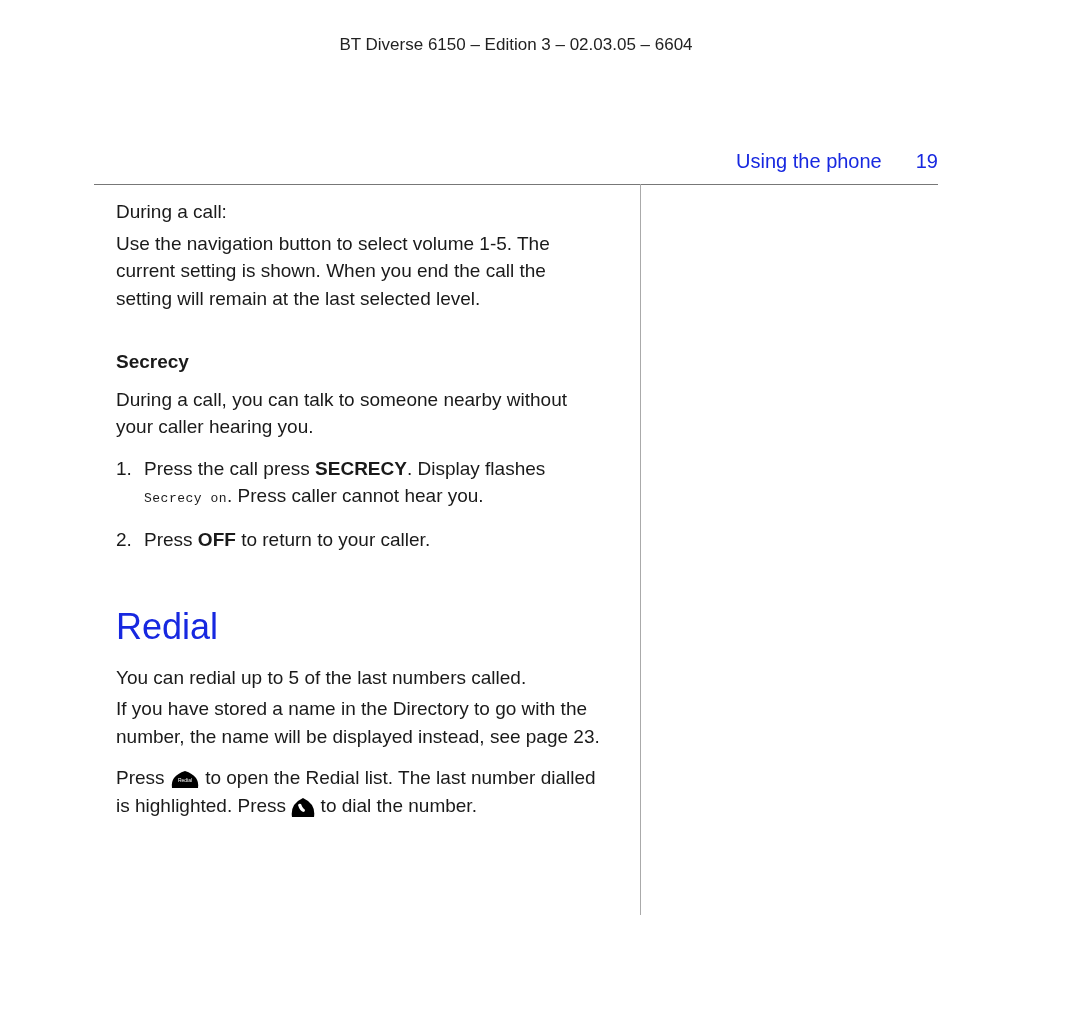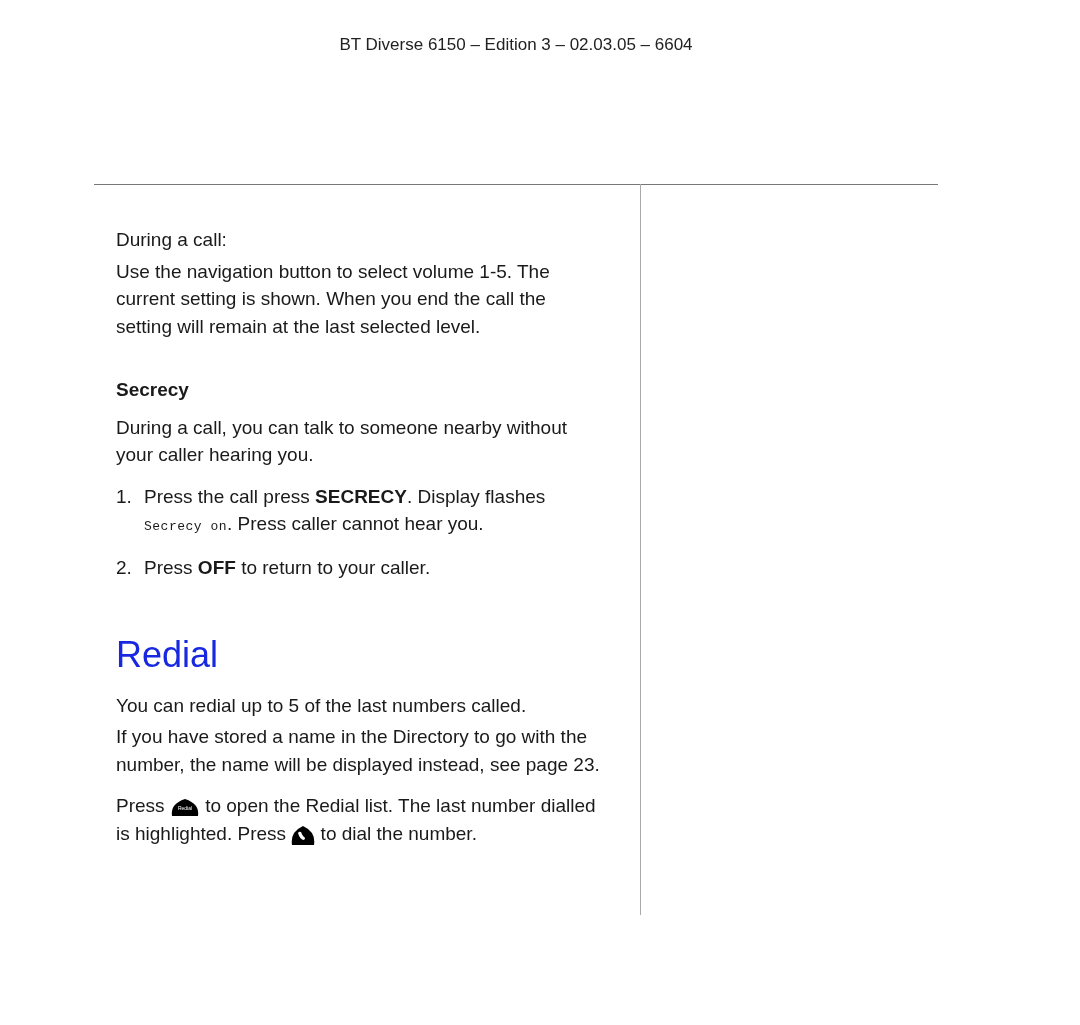--- a/index.html
+++ b/index.html
@@ -48,21 +48,21 @@
   }
   .column-rule {
     position: absolute;
     top: 184px;
     bottom: 110px;
     left: 640px;
     border-left: 1px solid #aaa;
   }
   .content {
     position: absolute;
-    top: 226px;
+    top: 198px;
     left: 116px;
     width: 490px;
     font-size: 19px;
     line-height: 1.45;
     color: #1a1a1a;
   }
   .para { margin: 0 0 14px 0; }
   .tight { margin-bottom: 4px; }
   .subhead {
     font-weight: 700;
@@ -114,20 +114,24 @@
   }
   .icon-call svg { display: block; }
 </style>
 </head>
 <body>
 
 <div class="page">
 
   <div class="running-head">BT Diverse 6150 – Edition 3 – 02.03.05 – 6604</div>
 
+  <div class="chapter-line">
+    <span class="chapter-title">Using the phone</span>
+    <span class="page-number">19</span>
+  </div>
 
   <div class="rule-top"></div>
   <div class="column-rule"></div>
 
   <div class="content">
 
     <p class="para tight">During a call:</p>
 
     <p class="para">Use the navigation button to select volume 1-5. The current setting is shown. When you end the call the setting will remain at the last selected level.</p>
 

